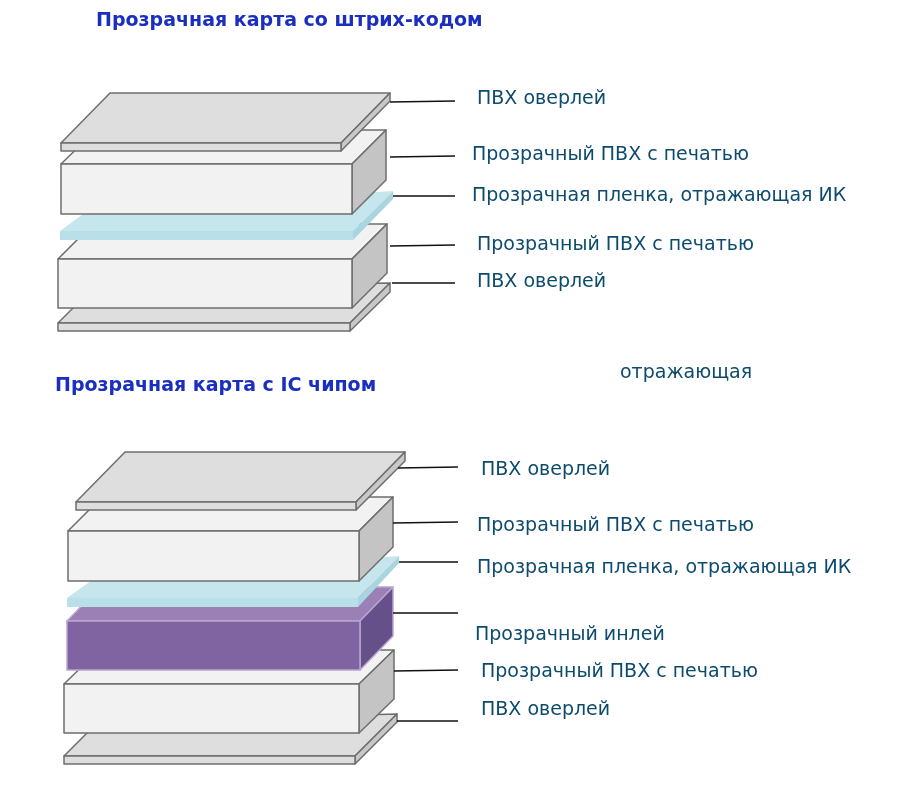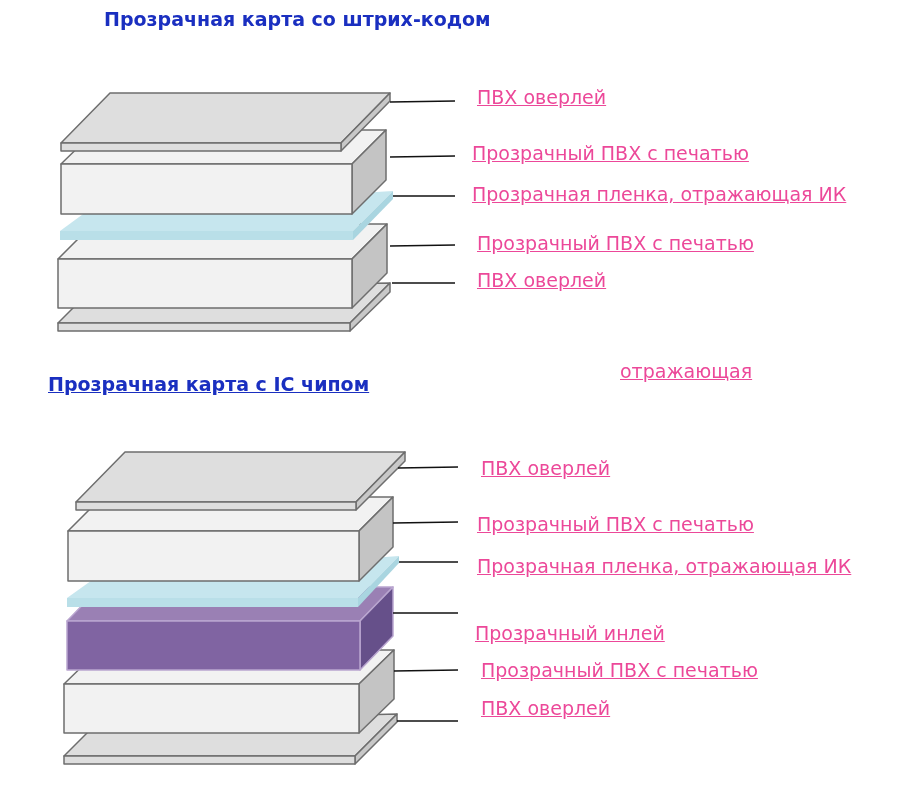--- a/index.html
+++ b/index.html
@@ -1,28 +1,28 @@
 <!DOCTYPE html>
 <html><head>
 <meta charset="utf-8">
 <style>
   html, body { margin: 0; padding: 0; background: #ffffff; }
   body { width: 908px; height: 808px; position: relative; overflow: hidden;
          font-family: "DejaVu Sans", sans-serif; }
   .title { position: absolute; font-weight: bold; color: #1a2fc0; font-size: 19px;
            font-family: "DejaVu Sans", sans-serif; white-space: nowrap; }
-  .label { position: absolute; font-size: 19px; color: #ec4899; white-space: nowrap;
-           font-family: "DejaVu Sans", sans-serif; text-decoration: underline; }
+  .label { position: absolute; font-size: 19px; color: #0c4a6e; white-space: nowrap;
+           font-family: "DejaVu Sans", sans-serif; }
   svg { position: absolute; left: 0; top: 0; }
 </style>
 </head>
 <body>
 
-<div class="title" style="left:104px; top:8px;text-align:right;">Прозрачная карта со штрих-кодом</div>
-<div class="title" style="left:48px; top:373px;text-decoration:underline;">Прозрачная карта с IC чипом</div>
+<div class="title" style="left:96px; top:8px;text-align:right;">Прозрачная карта со штрих-кодом</div>
+<div class="title" style="left:55px; top:373px;">Прозрачная карта с IC чипом</div>
 <div class="label" style="left:620px; top:360px;">отражающая</div>
 
 <div class="label" style="left:477px; top:86px;">ПВХ оверлей</div>
 <div class="label" style="left:472px; top:142px;">Прозрачный ПВХ с печатью</div>
 <div class="label" style="left:472px; top:183px;">Прозрачная пленка,  отражающая ИК</div>
 <div class="label" style="left:477px; top:232px;">Прозрачный ПВХ с печатью</div>
 <div class="label" style="left:477px; top:269px;">ПВХ оверлей</div>
 
 <div class="label" style="left:481px; top:457px;">ПВХ оверлей</div>
 <div class="label" style="left:477px; top:513px;">Прозрачный ПВХ с печатью</div>

